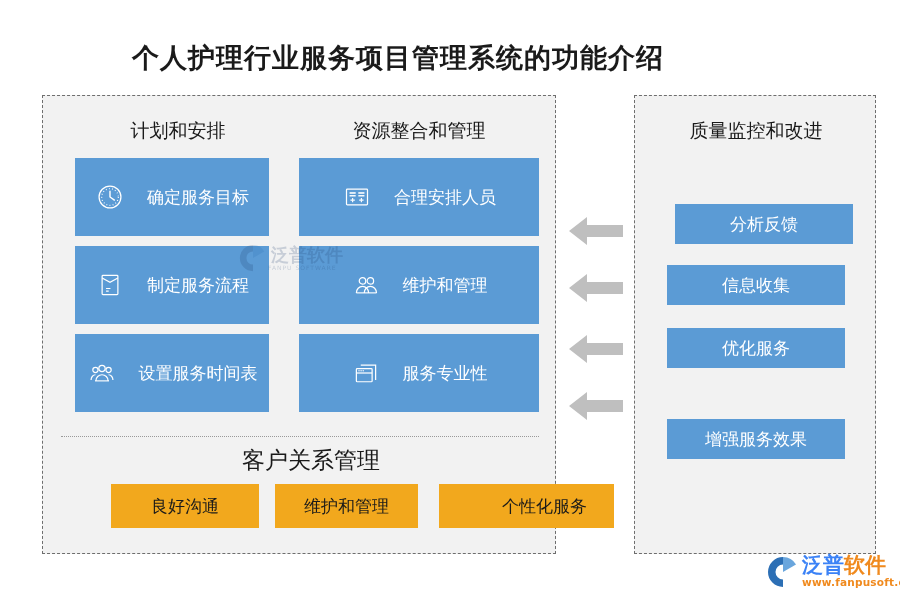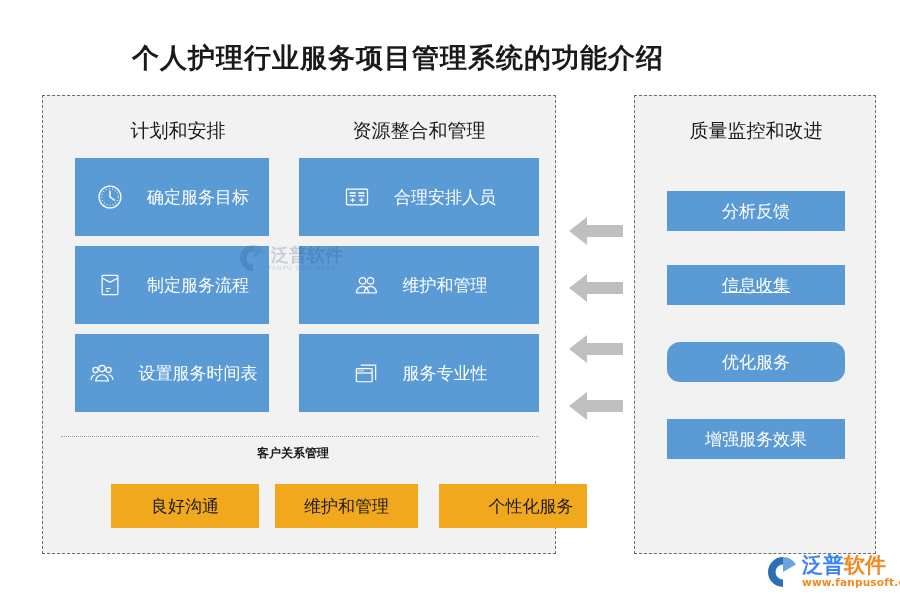--- a/index.html
+++ b/index.html
@@ -36,21 +36,21 @@
     position: absolute;
     text-align: center;
     font-size: 19px;
     color: #1a1a1a;
     font-family: "DejaVu Serif", "Liberation Serif", serif;
     white-space: nowrap;
   }
   #head-plan     { left: 20px;  top: 22px; width: 230px; }
   #head-resource { left: 256px; top: 22px; width: 240px; }
   #head-quality  { left: 0px;   top: 22px; width: 242px; }
-  #head-crm      { left: 13px;  top: 349px; width: 474px; font-size: 12px; font-weight: bold; }
+  #head-crm      { left: 31px;  top: 349px; width: 474px; font-size: 23px; }
 
   
   .divider {
     position: absolute;
     left: 18px; top: 340px; width: 478px;
     border-top: 1px dotted #9a9a9a;
   }
 
   
   .bcard {
@@ -83,39 +83,39 @@
   
   .rcard {
     position: absolute;
     left: 32px; width: 178px; height: 40px;
     background: #5b9bd5;
     display: flex; align-items: center; justify-content: center;
     color: #ffffff; font-size: 17px;
     font-family: "DejaVu Serif", "Liberation Serif", serif;
     white-space: nowrap;
   }
-  .r1 { top: 95px; }
-  .r2 { top: 169px; text-decoration: underline; }
-  .r3 { top: 246px; border-radius: 13px; }
+  .r1 { top: 108px; margin-left: 8px; }
+  .r2 { top: 169px; }
+  .r3 { top: 232px; }
   .r4 { top: 323px; }
 
   
   .ocard {
     position: absolute;
     top: 388px; height: 44px;
     background: #f2a81d;
     display: flex; align-items: center; justify-content: center;
     color: #1a1a1a; font-size: 17px;
     font-family: "DejaVu Serif", "Liberation Serif", serif;
     white-space: nowrap;
     margin-left: 48px;
   }
   .o1 { left: 20px;  width: 148px; }
   .o2 { left: 184px; width: 143px; }
-  .o3 { left: 348px; width: 148px; padding-left: 36px; }
+  .o3 { left: 348px; width: 175px; padding-left: 36px; }
 
   
   .arrow { position: absolute; width: 58px; height: 38px; }
   .a1 { left: 567px; top: 212px; }
   .a2 { left: 567px; top: 269px; }
   .a3 { left: 567px; top: 330px; }
   .a4 { left: 567px; top: 387px; }
 
   
   .watermark {

